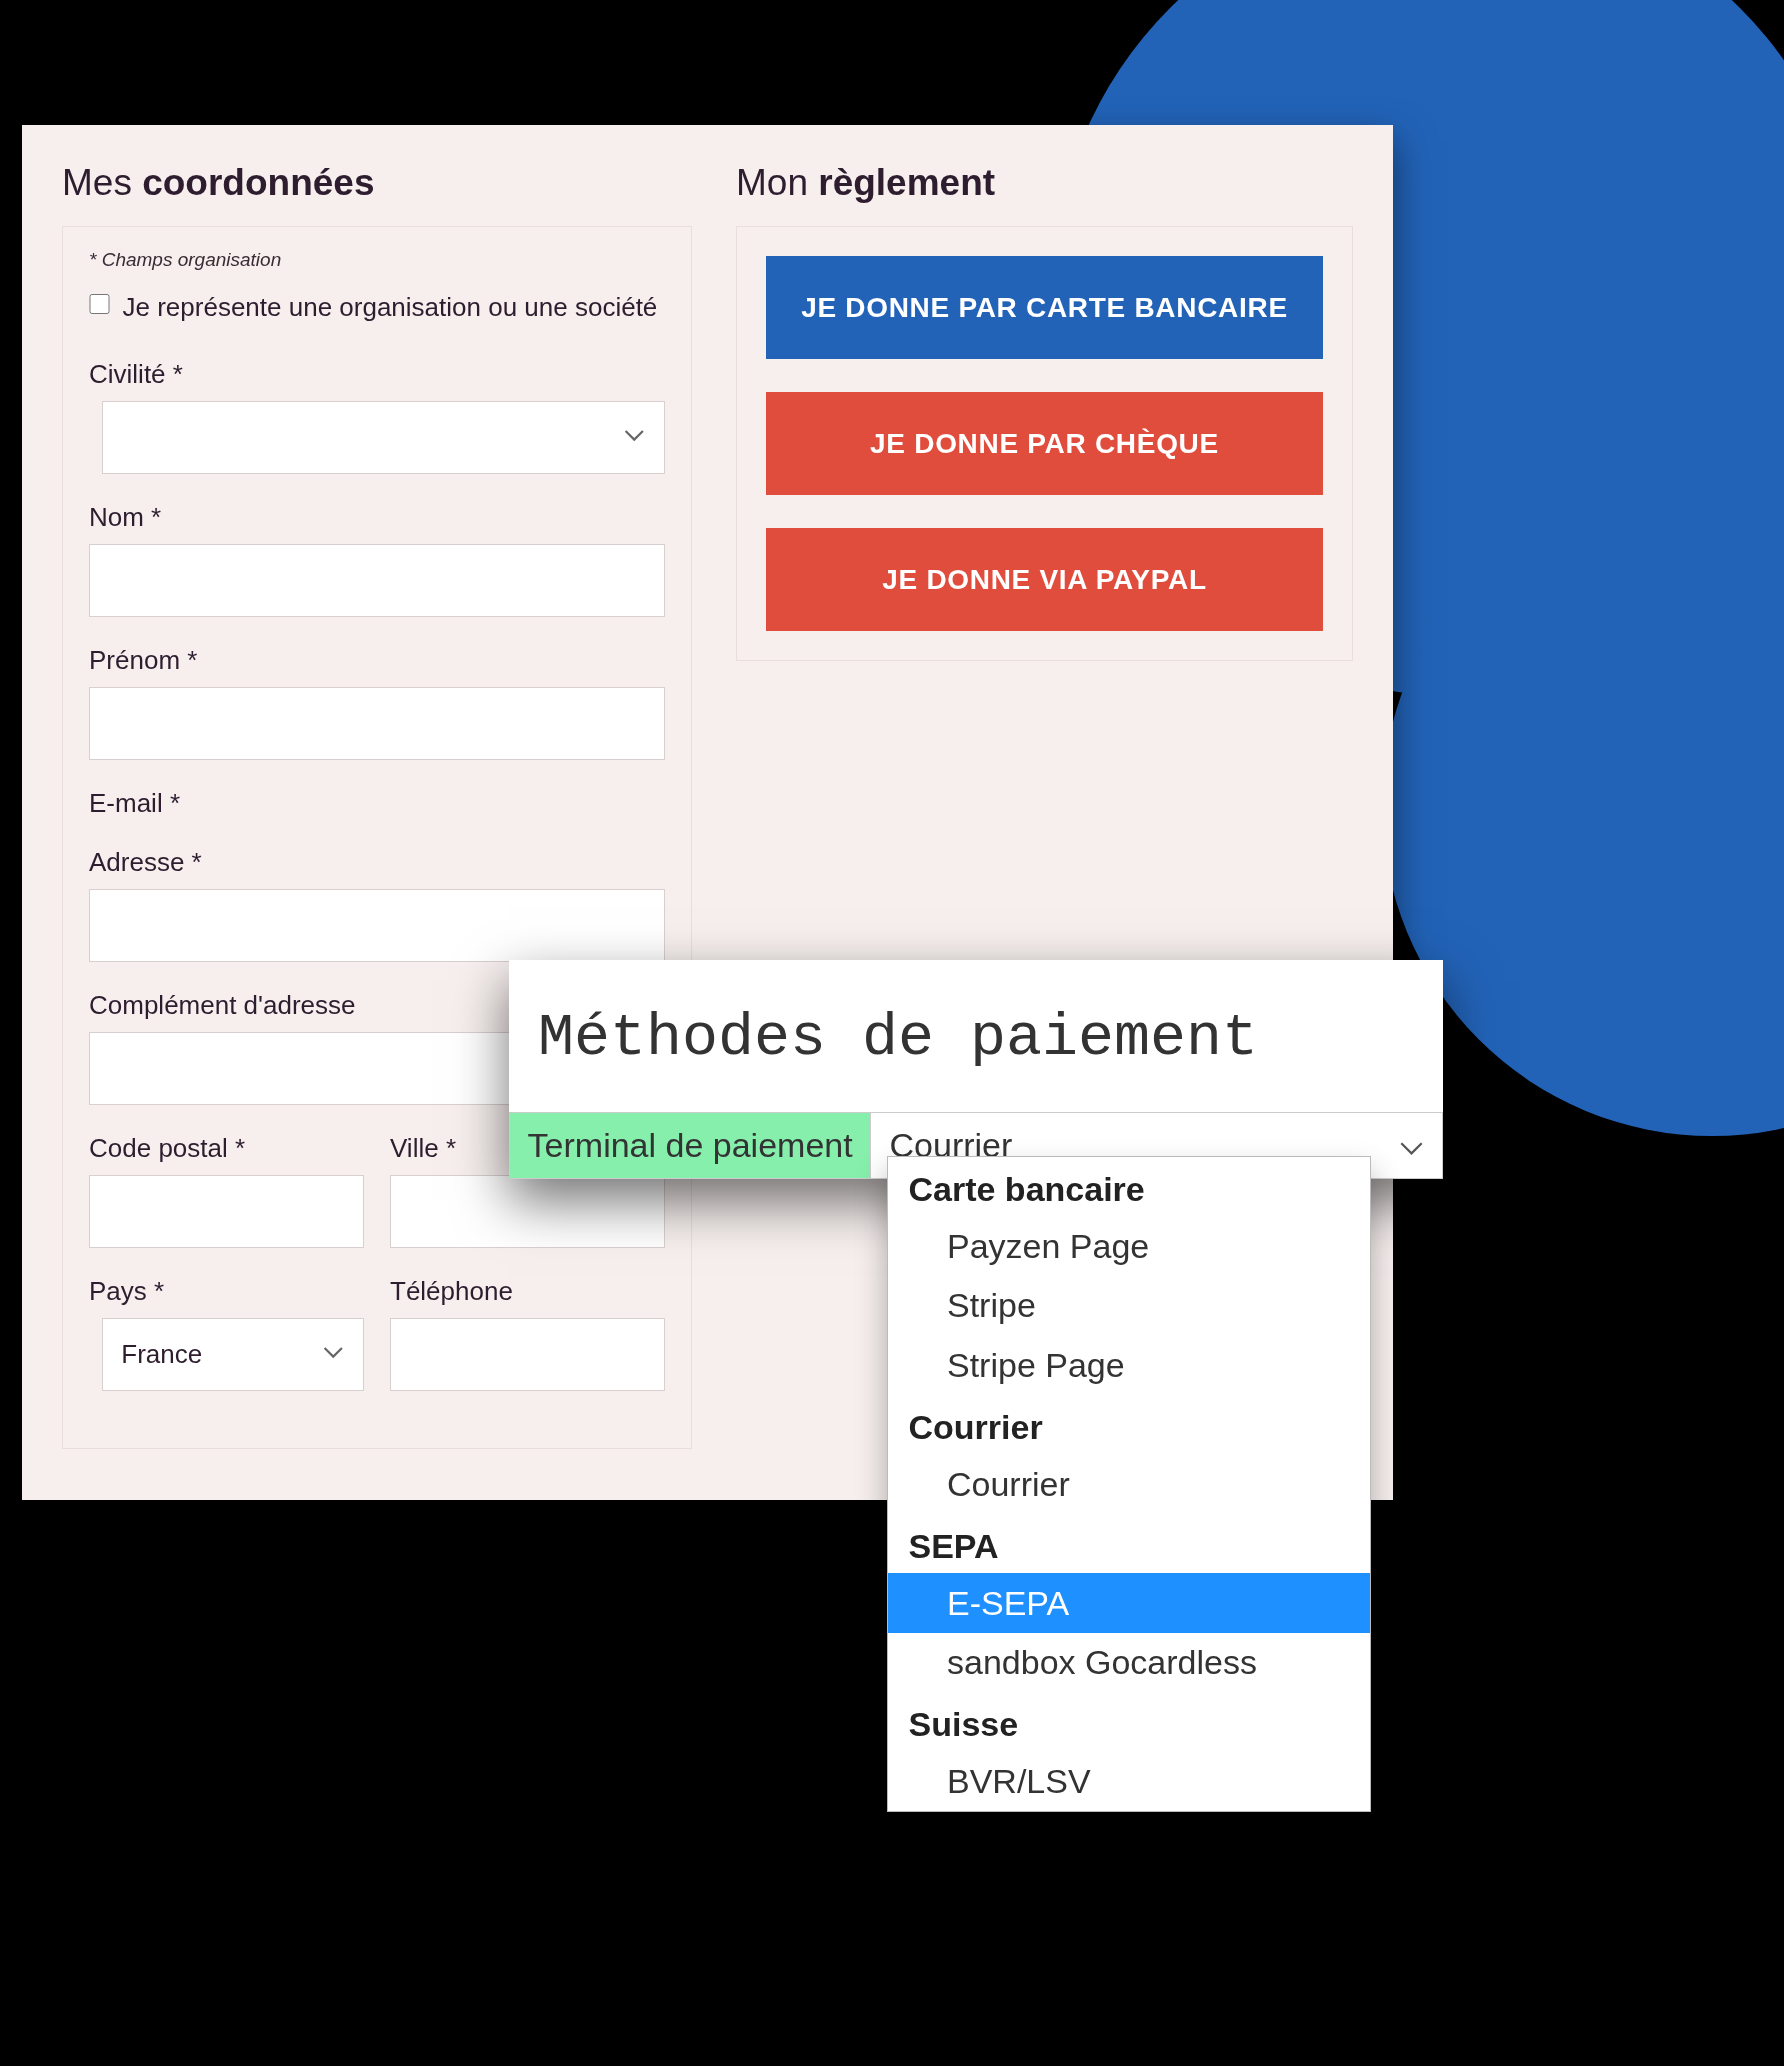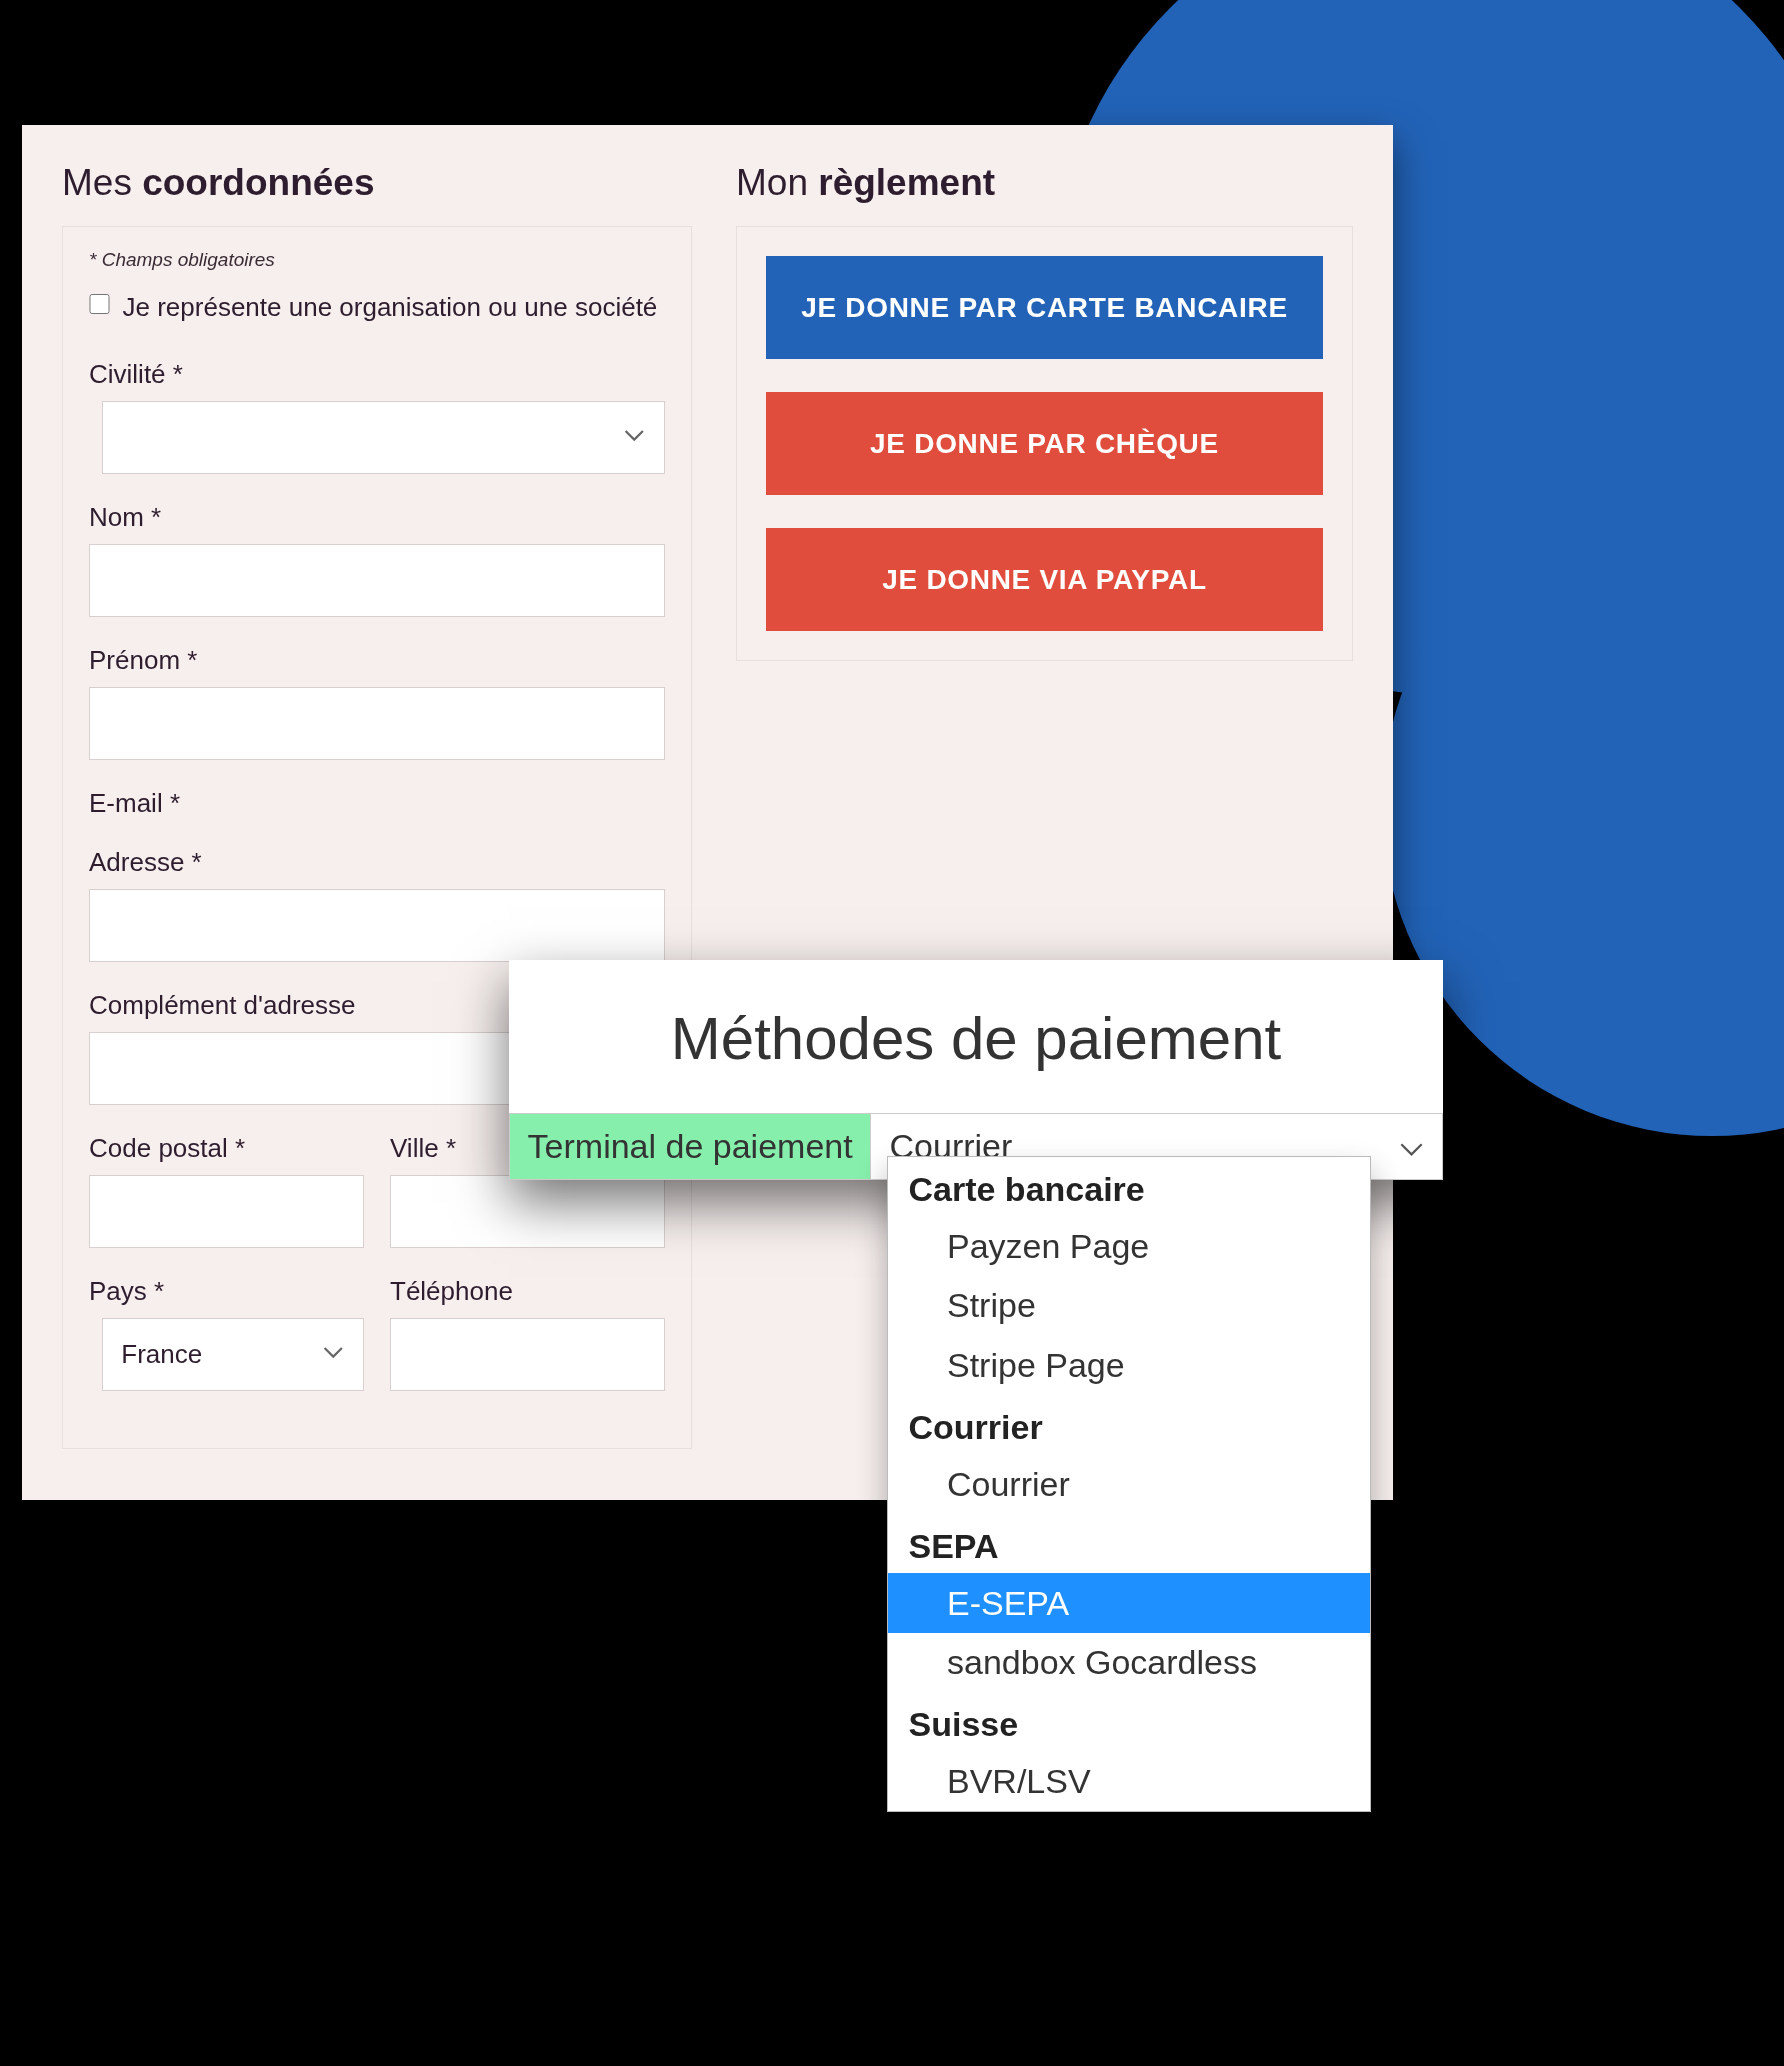--- a/index.html
+++ b/index.html
@@ -147,23 +147,23 @@
     left: 509px;
     width: 934px;
     background: #fff;
     box-shadow: 0 22px 51px rgba(0,0,0,.55);
     padding-bottom: 0;
   }
   .modal-title {
     font-size: 60px;
     font-weight: 400;
     color: #333;
-    text-align: center;
+    text-align: left;
     padding: 44px 29px 40px 29px;
-    font-family: Liberation Sans, sans-serif;
+    font-family: Liberation Mono, monospace;
   }
   .modal-row {
     display: flex;
     align-items: stretch;
   }
   .modal-label {
     background: #86efac;
     border: 0.7px solid #ccc;
     font-size: 34px;
     color: #333;
@@ -220,21 +220,21 @@
   <div class="blob2"></div>
 </div>
 
 <div class="form-card">
   <div class="form-columns">
     <div class="col-left">
       <h2 class="section-title">
         <span>Mes </span><b>coordonnées</b>
       </h2>
       <div class="fieldset">
-        <p class="required-note">* Champs obligatoires</p>
+        <p class="required-note">* Champs organisation</p>
         <div class="org-row">
           <input type="checkbox" id="org" style="">
           <label for="org">Je représente une organisation ou une société</label>
         </div>
 
         <div class="form-group">
           <label class="form-label">Civilité *</label>
           <div class="select-wrapper">
             <select class="form-control"></select>
             <span class="select-caret">

